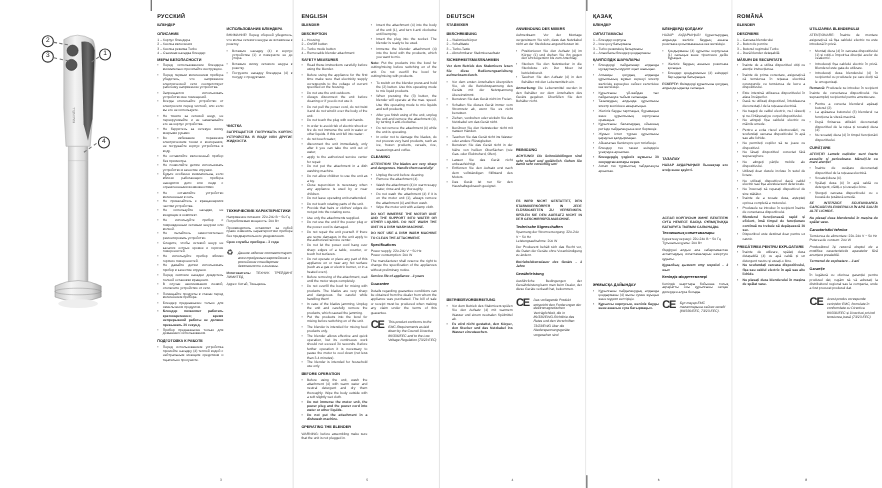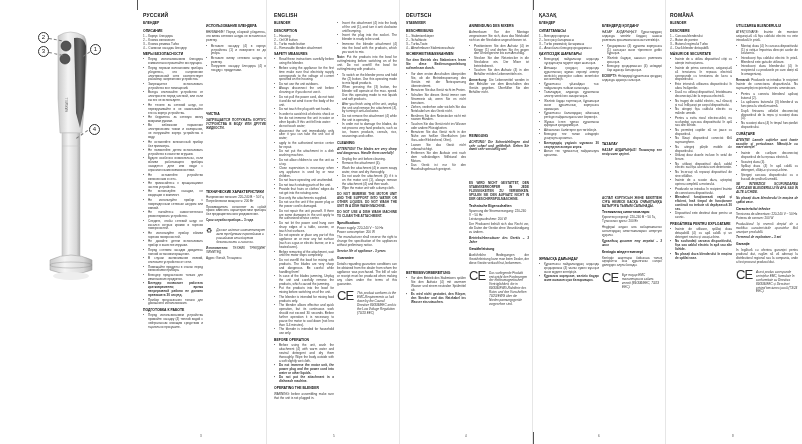--- a/index.html
+++ b/index.html
@@ -13,21 +13,21 @@
   .prod { font-weight: bold; font-size: 3.4px; margin-bottom: 4px; color: #222; }
   .h { font-weight: bold; font-size: 3.4px; margin: 3px 0 1px; color: #111; text-transform: uppercase; }
   .desc div { margin-left: 0; }
   ul { list-style: none; }
   ul li { position: relative; padding-left: 5px; margin-bottom: 0.6px; text-align: justify; }
   ul li:before { content: "•"; position: absolute; left: 0; }
   .b { font-weight: bold; }
   .p { margin: 2px 0; text-align: justify; }
   .pg { position: absolute; bottom: 6px; font-size: 3px; color: #444; }
   .ce { display: flex; gap: 4px; align-items: flex-start; margin-top: 6px; }
-  .ce .mark { font-size: 13px; font-weight: normal; line-height: 8px; letter-spacing: -1px; }
+  .ce .mark { font-size: 10px; font-weight: bold; line-height: 8px; letter-spacing: -1px; }
   .ce .txt { font-style: italic; }
   .it { font-style: italic; }
   .callout { position: absolute; width: 11px; height: 11px; border: 1px solid #333; border-radius: 50%; font-size: 6px; line-height: 9px; text-align: center; background: #fff; color: #222; }
   .leader { position: absolute; border-top: 1px dashed #777; transform-origin: 0 0; }
 </style>
 </head>
 <body>
 
 <div class="page" style="left:0;width:268px;">
 

